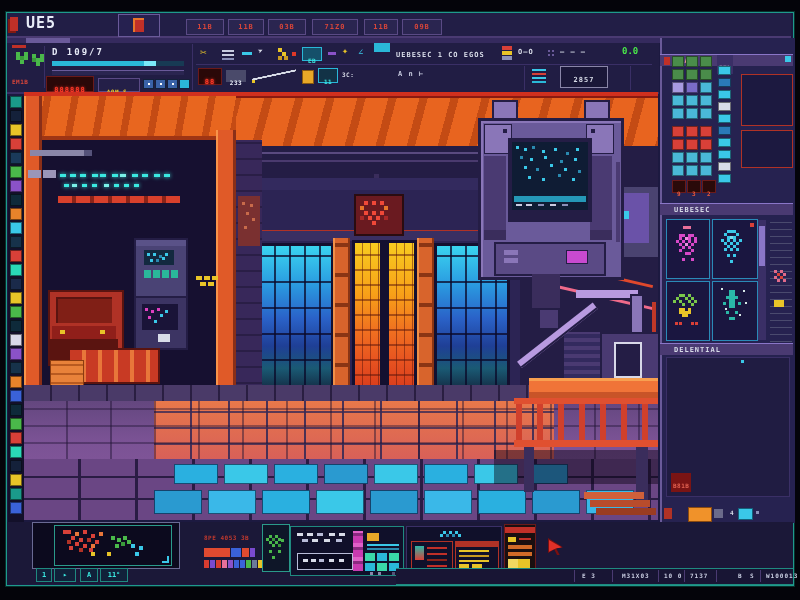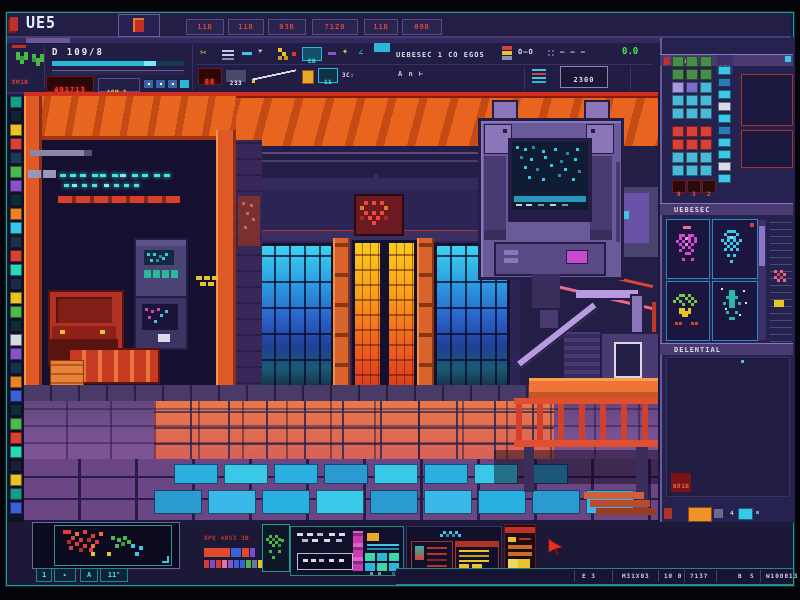--- a/index.html
+++ b/index.html
@@ -73,28 +73,28 @@
 <span class="menu-item pxt" style="left:402px;width:38px">09B</span>
 <div class="substrip">
   <div class="abs" style="left:19px;top:0;width:44px;height:5px;background:#6a5a9a"></div>
 </div>
 
 <div class="toolbar"></div>
 <div class="abs" style="left:16px;top:52px;width:4px;height:4px;background:#4ab84a;box-shadow:8px 0 #4ab84a,0 4px #4ab84a,4px 4px #3a9a3a,8px 4px #4ab84a,4px 8px #4ab84a,16px 2px #4ab84a,24px 2px #4ab84a,16px 6px #3a9a3a,20px 6px #4ab84a,24px 6px #4ab84a,20px 10px #4ab84a"></div>
 <div class="abs" style="left:12px;top:45px;width:14px;height:3px;background:#c03028"></div>
 <span class="abs pxt6" style="left:12px;top:78px;color:#d8453a">EM1B</span>
 <div class="abs" style="left:44px;top:46px;width:1px;height:42px;background:#3a2f66"></div>
-<span class="abs" style="left:52px;top:47px;color:#e8ecf8;font:700 9px 'DejaVu Sans Mono',monospace;letter-spacing:2px">D 109/8</span>
+<span class="abs" style="left:52px;top:47px;color:#e8ecf8;font:700 9px 'DejaVu Sans Mono',monospace;letter-spacing:2px">D 109/7</span>
 <div class="abs" style="left:52px;top:61px;width:132px;height:5px;background:#173a54">
   <div class="abs" style="left:0;top:0;width:92px;height:5px;background:#2ab8d8"></div>
   <div class="abs" style="left:92px;top:0;width:12px;height:5px;background:#7ae8f8"></div>
 </div>
 <div class="abs" style="left:52px;top:70px;width:132px;height:4px;background:#2a2550;border-top:1px solid #6a5a9a"></div>
 <div class="abs" style="left:46px;top:76px;width:46px;height:14px;background:#2a0808;border:1px solid #6a1a1a;text-align:center">
-  <span class="pxt ledtext" style="line-height:14px">491713</span>
+  <span class="pxt ledtext" style="line-height:14px">888888</span>
 </div>
 <div class="abs" style="left:98px;top:78px;width:40px;height:12px;border:1px solid #5a4a85;background:#241f48;text-align:center">
   <span class="pxt6" style="color:#e8c428;line-height:12px">A0M S.</span>
 </div>
 <div class="abs" style="left:144px;top:80px;width:9px;height:8px;background:#3a62a8;box-shadow:0 0 0 1px #14213a">
     <div style="width:2px;height:2px;background:#fff;margin:3px auto"></div>
   </div>
 <div class="abs" style="left:156px;top:80px;width:9px;height:8px;background:#3a62a8;box-shadow:0 0 0 1px #14213a">
     <div style="width:2px;height:2px;background:#fff;margin:3px auto"></div>
   </div>
@@ -126,21 +126,21 @@
 <div class="abs" style="left:226px;top:70px;width:20px;height:12px;background:#4a4a6a;text-align:center"><span class="pxt6" style="color:#e8ecf8;line-height:12px">233</span></div>
 <div class="abs" style="left:252px;top:66px;width:44px;height:18px;background:linear-gradient(168deg,transparent 46%,#d8dce8 47% 53%,transparent 54%)">
     <div style="position:absolute;left:0;bottom:1px;width:3px;height:3px;background:#e8c428"></div>
   </div>
 <div class="abs" style="left:302px;top:70px;width:10px;height:12px;background:#e8a828;border:1px solid #8a5a10"></div>
 <div class="abs" style="left:318px;top:68px;width:18px;height:13px;background:#123246;border:1px solid #2ab8d8;text-align:center"><span class="pxt6" style="color:#3ae8e0;line-height:13px">11</span></div>
 <span class="abs pxt6" style="left:342px;top:71px;color:#d8dce8">3C:</span>
 <span class="abs pxt" style="left:398px;top:70px;color:#c8cce0">A n ⊢</span>
 <div class="abs" style="left:524px;top:66px;width:1px;height:24px;background:#3a2f66"></div>
 <div class="abs" style="left:532px;top:69px;width:14px;height:2px;background:#3ac8e8;box-shadow:0 4px #d84038,0 8px #3ac8e8,0 12px #2ab8d8"></div>
-<div class="abs" style="left:560px;top:66px;width:46px;height:20px;background:#1a1738;border:1px solid #8a86a8;text-align:center"><span class="pxt" style="color:#d8dce8;line-height:20px">2300</span></div>
+<div class="abs" style="left:560px;top:66px;width:46px;height:20px;background:#1a1738;border:1px solid #8a86a8;text-align:center"><span class="pxt" style="color:#d8dce8;line-height:20px">2857</span></div>
 <div class="abs" style="left:630px;top:66px;width:1px;height:24px;background:#3a2f66"></div>
 
 <div class="abs lbar" style="left:8px;top:96px;width:16px;height:484px;background:#13102a">
     <div style="background: rgb(26, 154, 138);"></div>
     <div style="background: rgb(20, 33, 58);"></div>
     <div style="background: rgb(232, 196, 40);"></div>
     <div style="background: rgb(216, 64, 56);"></div>
     <div style="background: rgb(26, 58, 90);"></div>
     <div style="background: rgb(74, 184, 74);"></div>
     <div style="background: rgb(138, 82, 200);"></div>

